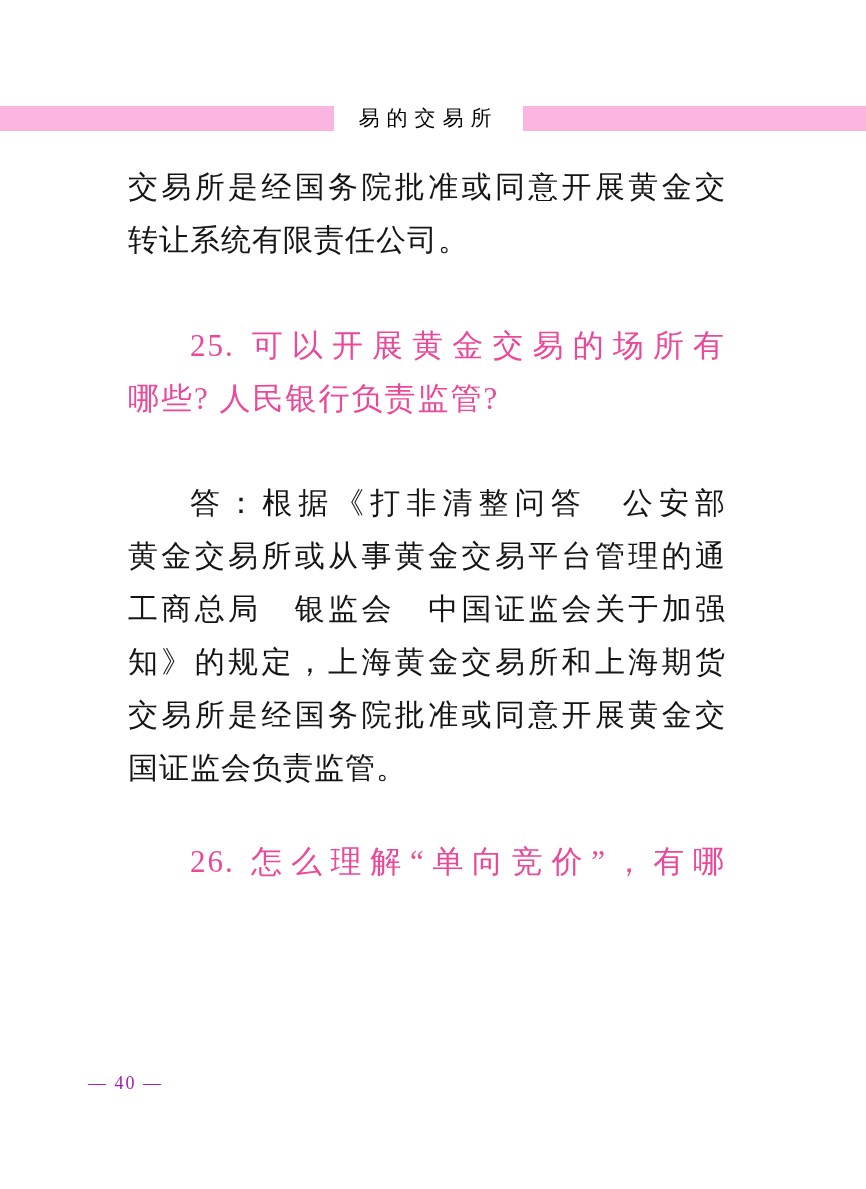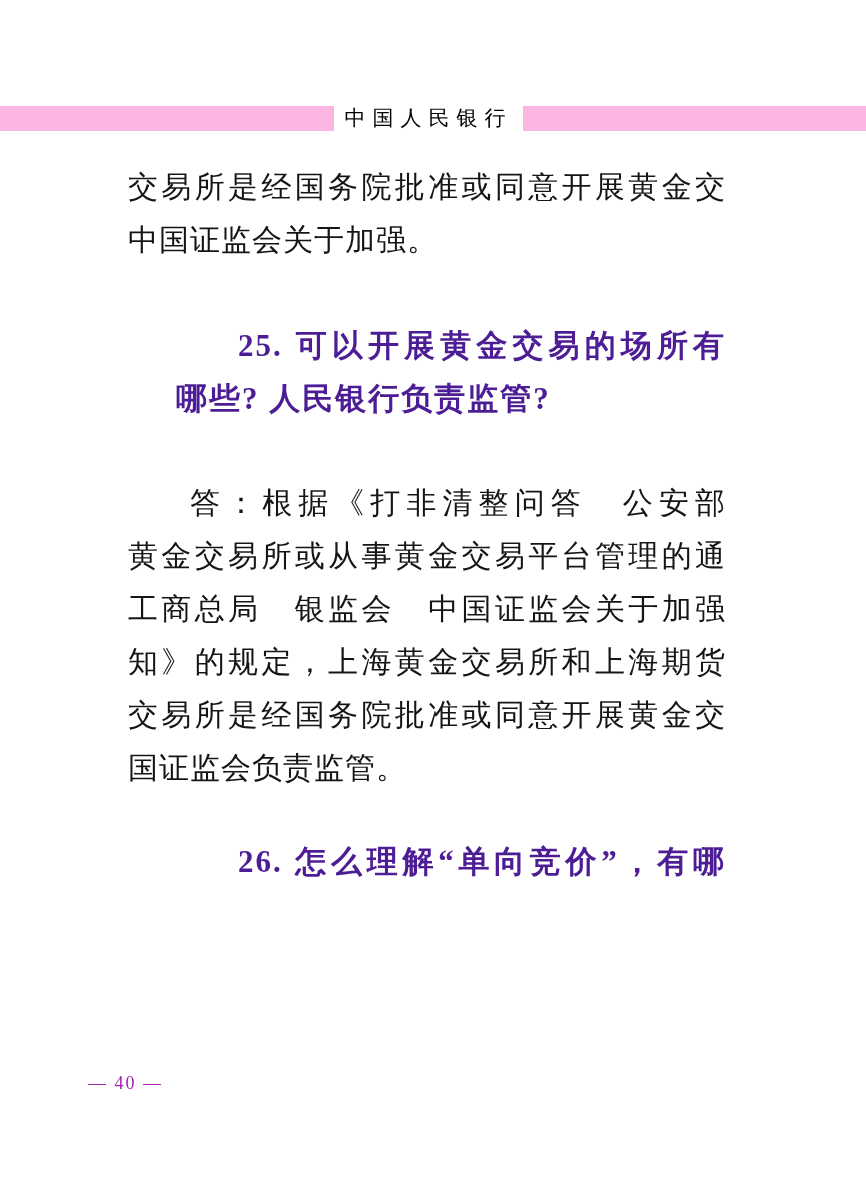--- a/index.html
+++ b/index.html
@@ -59,25 +59,24 @@
   }
   .line.full {
     white-space: normal;
     text-align: justify;
     text-align-last: justify;
   }
   .indent { text-indent: 62px; }
 
   .heading .line {
     font-size: 31px;
-    font-weight: bold;
-    color: #4c1d95;
+    font-weight: normal;
+    color: #ec4899;
     letter-spacing: 2px;
     font-family: "Liberation Serif", "DejaVu Serif", serif;
-    margin-left: 48px;
   }
 
   .block-q25    { margin-top: 53px; }
   .block-a25    { margin-top: 51px; }
   .block-q26    { margin-top: 41px; }
 
   
   .pagenum {
     position: absolute;
     left: 88px;
@@ -89,29 +88,29 @@
     text-align: right;
   }
 </style>
 </head>
 <body>
 
 <div class="page">
 
   <div class="header">
     <div class="bar bar-left"></div>
-    <div class="title">中国人民银行</div>
+    <div class="title">易的交易所</div>
     <div class="bar bar-right"></div>
   </div>
 
   <div class="content">
 
     <div class="block-intro">
       <div class="line full">交易所是经国务院批准或同意开展黄金交</div>
-      <div class="line">中国证监会关于加强。</div>
+      <div class="line">转让系统有限责任公司。</div>
     </div>
 
     <div class="block-q25 heading">
       <div class="line full indent">25. 可以开展黄金交易的场所有</div>
       <div class="line">哪些? 人民银行负责监管?</div>
     </div>
 
     <div class="block-a25">
       <div class="line full indent">答：根据《打非清整问答　公安部</div>
       <div class="line full">黄金交易所或从事黄金交易平台管理的通</div>

